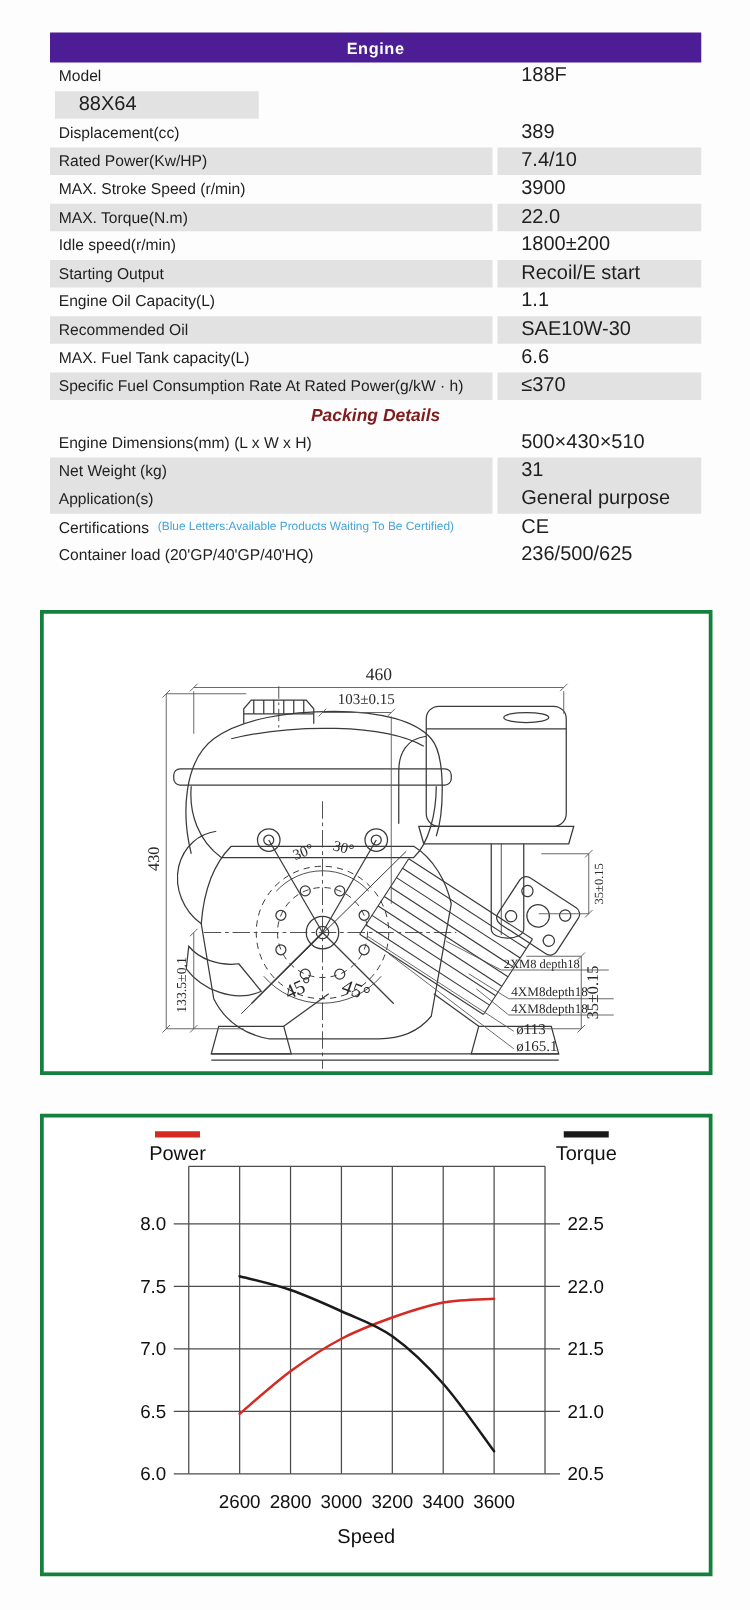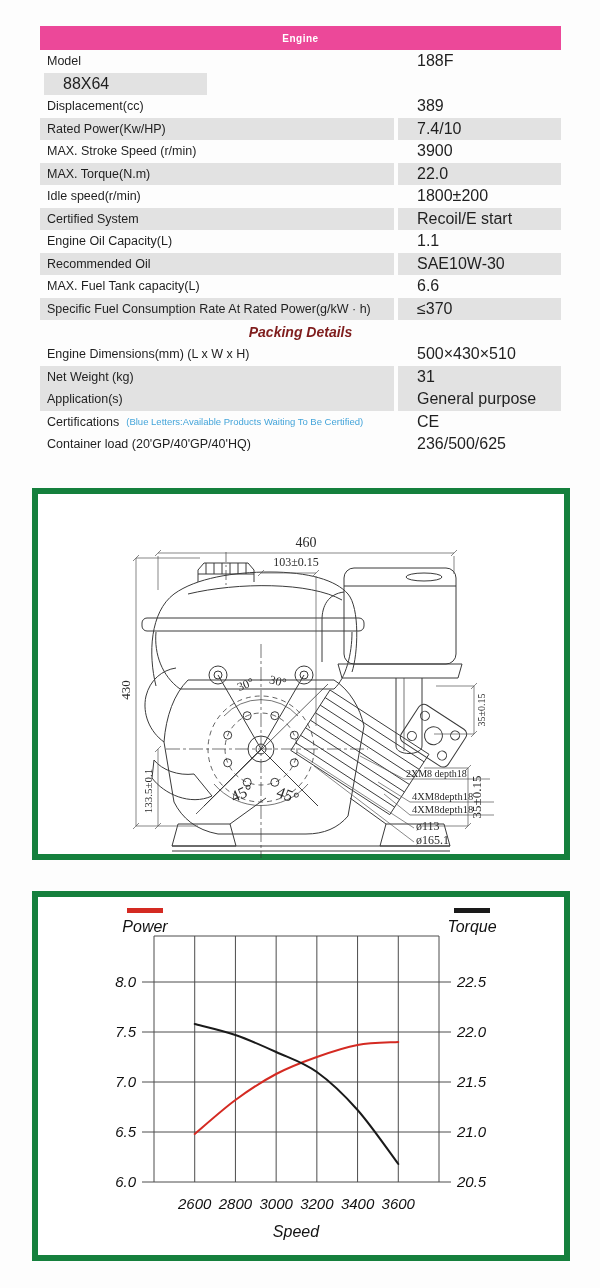--- a/index.html
+++ b/index.html
@@ -1,35 +1,35 @@
 <!DOCTYPE html>
 <html><head>
 <meta charset="utf-8">
 <style>
   html,body{margin:0;padding:0;background:#fff;}
   .page{position:relative;width:600px;height:1288px;background:#fdfdfd;overflow:hidden;
         font-family:"Liberation Sans",sans-serif;}
   
   .spec{position:absolute;left:40px;top:26px;width:521px;}
-  .spec-header{height:24px;background:#ec4899;color:#fff;font-weight:bold;font-size:10px;
+  .spec-header{height:24px;background:#4c1d95;color:#fff;font-weight:bold;font-size:13px;
                display:flex;align-items:center;justify-content:center;letter-spacing:.5px;}
   .t-row{display:flex;height:22.5px;}
   .t-label{width:347px;padding-left:7px;display:flex;align-items:center;font-size:12.5px;
            color:#1f1f1f;white-space:nowrap;}
   .t-value{width:144px;margin-left:4px;padding-left:19px;display:flex;align-items:center;
            font-size:16px;color:#1f1f1f;white-space:nowrap;}
   .t-row.gray .t-label,.t-row.gray .t-value{background:#e2e2e2;}
   .packing-title{height:23px;display:flex;align-items:center;justify-content:center;
                  font-weight:bold;font-size:14px;color:#7f1d1d;font-style:italic;}
   .note{color:#45a5da;font-size:9.5px;margin-left:7px;white-space:nowrap;}
   
-  .panel{position:absolute;left:32px;width:538px;border:6px solid #15803d;background:#fff;
+  .panel{position:absolute;left:32px;width:538px;border:3px solid #15803d;background:#fff;
          box-sizing:border-box;}
   #drawing-panel{top:488px;height:372px;}
-  #chart-panel{top:891px;height:370px;font-style:italic;}
+  #chart-panel{top:891px;height:370px;}
   .panel svg{position:absolute;left:0;top:0;}
   
   .legend{position:absolute;top:11px;width:70px;text-align:center;font-size:16px;color:#111;}
   .legend .swatch{display:block;width:36px;height:5px;margin:0 auto 5px;}
   
   .cad{font-family:"Liberation Serif",serif;fill:#2a2a2a;}
   .axis-t{font-family:"Liberation Sans",sans-serif;fill:#111;}
 </style>
 </head>
 <body>
@@ -60,21 +60,21 @@
         </div>
         <div class="t-row gray">
           <div class="t-label">MAX. Torque(N.m)</div>
           <div class="t-value">22.0</div>
         </div>
         <div class="t-row">
           <div class="t-label">Idle speed(r/min)</div>
           <div class="t-value">1800±200</div>
         </div>
         <div class="t-row gray">
-          <div class="t-label">Certified System</div>
+          <div class="t-label">Starting Output</div>
           <div class="t-value">Recoil/E start</div>
         </div>
         <div class="t-row">
           <div class="t-label">Engine Oil Capacity(L)</div>
           <div class="t-value">1.1</div>
         </div>
         <div class="t-row gray">
           <div class="t-label">Recommended Oil</div>
           <div class="t-value">SAE10W-30</div>
         </div>

